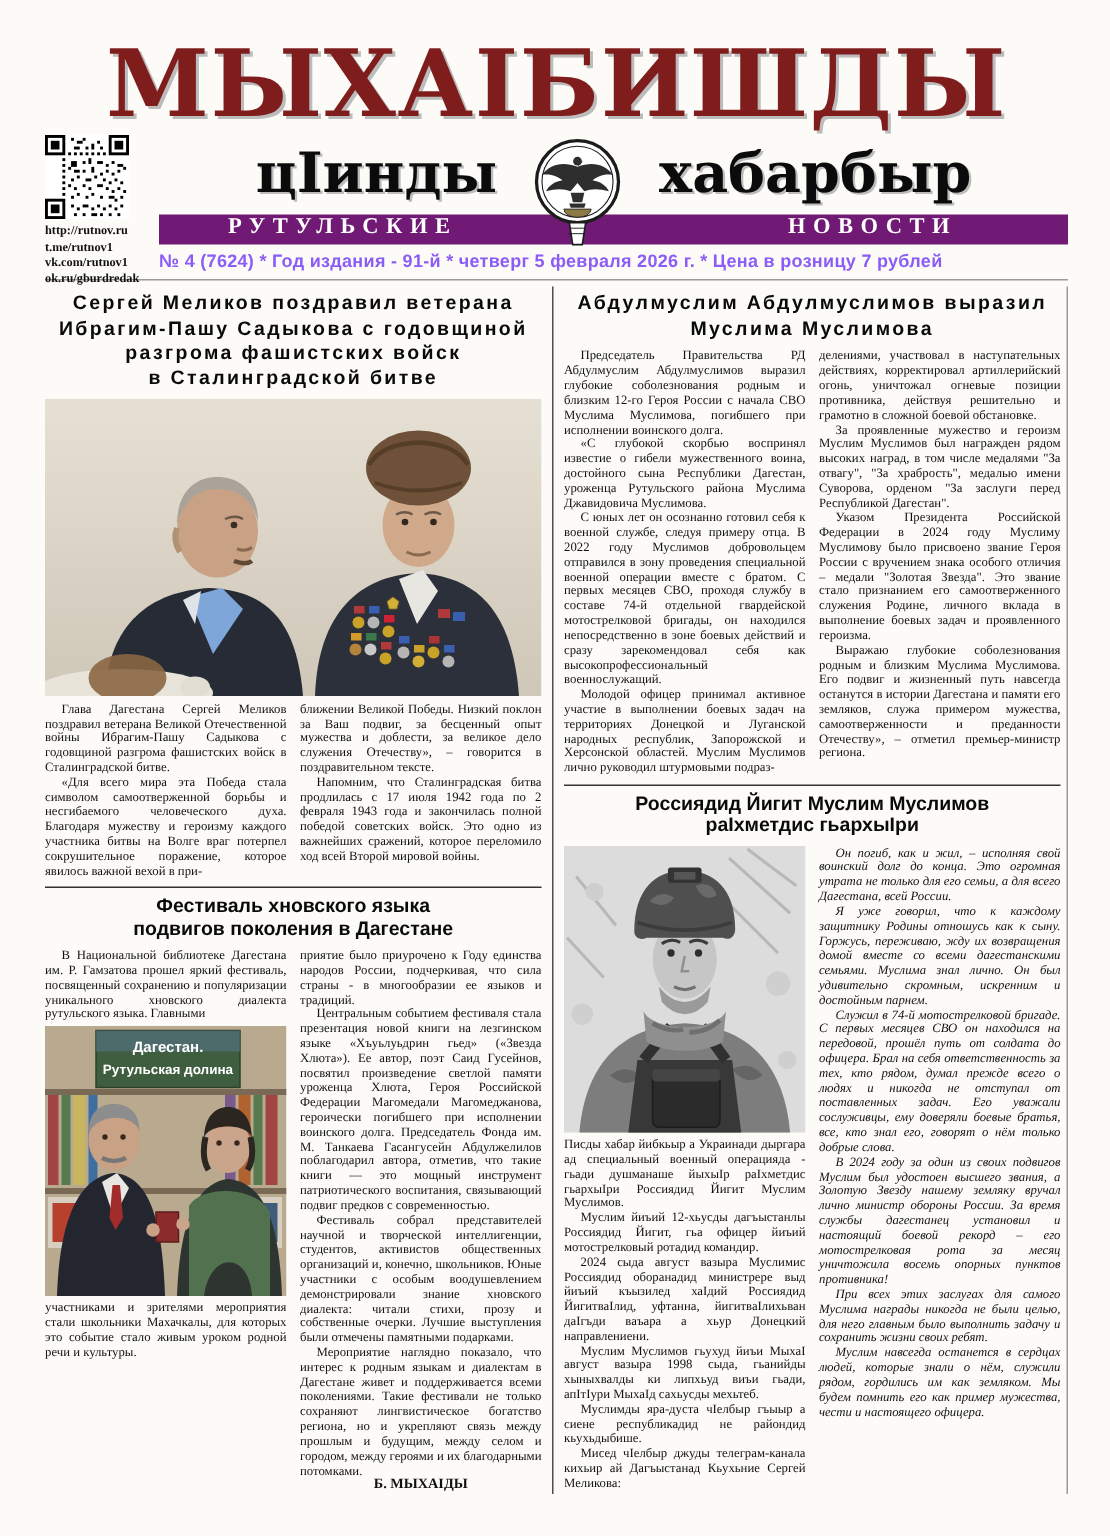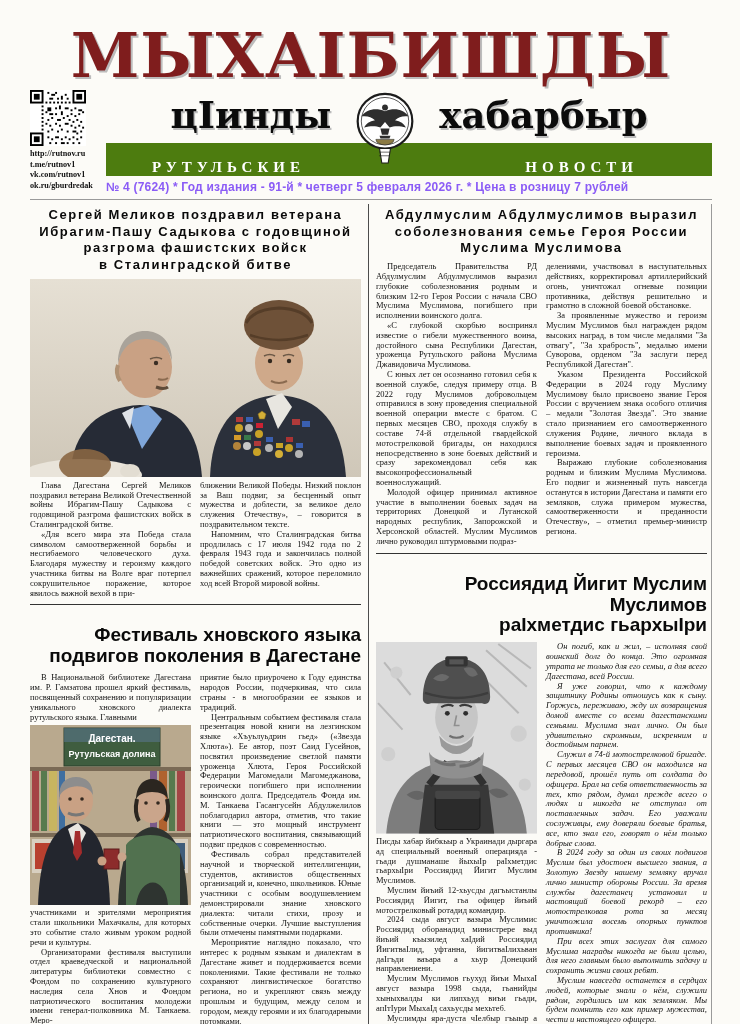--- a/index.html
+++ b/index.html
@@ -15,39 +15,39 @@
                 font-size:62px; line-height:1.02; letter-spacing:1px; color:#7f1d1d;
                 text-shadow:2px 2px 0 #bcbcbc; }
   .qr-block { position:absolute; left:0; top:66px; width:72px; }
   .qr { width:56px; height:56px; display:block; }
   .links { margin-top:3px; font-weight:700; font-size:8.2px; line-height:1.28; white-space:nowrap; }
   .mast-sub { margin-left:76px; display:flex; justify-content:center; align-items:center;
               gap:24px; height:56px; position:relative; }
   .sub-word { font-family:"DejaVu Serif", serif; font-weight:700; font-size:37px; color:#0b0b0b;
               text-shadow:1.5px 1.5px 0 #bcbcbc; }
   .emblem { width:60px; height:82px; margin-bottom:-36px; position:relative; z-index:3; }
-  .mast-banner { margin-left:76px; height:33px; background:#4d7c0f; display:flex; align-items:flex-end;
+  .mast-banner { margin-left:76px; height:20px; background:#701a75; display:flex; align-items:flex-start;
                  justify-content:space-between; padding:0 74px 0 46px; position:relative; z-index:1; }
   .banner-word { color:#fff; font-family:"Liberation Serif", serif; font-weight:700;
                  font-size:15px; letter-spacing:5px; }
   .mast-info { margin-left:76px; margin-top:4px; font-family:"Liberation Sans", sans-serif;
                font-weight:700; font-size:12px; letter-spacing:0.2px; white-space:nowrap; color:#8b5cf6; }
   .top-rule { border-top:1.5px solid #9a9a9a; margin-top:5px; }
 
   
   .content { display:flex; margin-top:4px; align-items:stretch; }
   .half { flex:1; min-width:0; }
   .half.left  { padding-right:7px; }
   .vrule { width:1px; background:#4c4c4c; }
   .half.right { padding-left:7px; border-right:1px solid #9a9a9a; padding-right:4px; }
 
   .hl-spaced { font-family:"Liberation Sans", sans-serif; font-weight:700; font-size:13px;
                line-height:1.28; letter-spacing:1.6px; text-align:center; margin:3px 0 5px; color:#0a0a0a; }
-  .hl-big { font-family:"Liberation Sans", sans-serif; font-weight:700; font-size:19px;
-            line-height:1.1; text-align:right; margin:20px 0 6px; color:#0a0a0a; }
+  .hl-big { font-family:"Liberation Sans", sans-serif; font-weight:700; font-size:13px;
+            line-height:1.1; text-align:center; margin:5px 0 6px; color:#0a0a0a; }
 
   .cols { display:flex; gap:9px; }
   .col { flex:1; min-width:0; font-size:8.5px; line-height:1.155; text-align:justify; }
   .col p { margin:0; text-indent:11px; }
   .col p.noind { text-indent:0; }
   .italic p { font-style:italic; }
 
   .photo-full { width:100%; display:block; margin:1px 0 4px; }
   .photo-col  { width:100%; display:block; margin:0 0 3px; }
   .art-sep { border-top:1px solid #333; margin-top:6px; }
@@ -334,41 +334,39 @@
                 <path d="M107 74 q-3 14 2 22 M137 74 q3 14 -2 22" stroke="#2b2620" stroke-width="4" fill="none"></path>
                 <circle cx="116" cy="78" r="1.8" fill="#33281f"></circle>
                   <circle cx="128" cy="78" r="1.8" fill="#33281f"></circle>
 
                 <rect x="74" y="124" width="15" height="20" fill="#8c2b2b" stroke="#5e1d1d"></rect>
                 <circle cx="72" cy="136" r="4.5" fill="#c9a184"></circle>
                   <circle cx="92" cy="132" r="4.5" fill="#caa58b"></circle>
               </svg>
 
               <p class="noind">участниками и зрителями мероприятия стали школьники Махачкалы, для которых это событие стало живым уроком родной речи и культуры.</p>
-              <p>Организаторами фестиваля выступили отдел краеведческой и национальной литературы библиотеки совместно с Фондом по сохранению культурного наследия села Хнов и Фондом патриотического воспитания молодежи имени генерал-полковника М. Танкаева. Меро-</p>
             </div>
             <div class="col">
               <p class="noind">приятие было приурочено к Году единства народов России, подчеркивая, что сила страны - в многообразии ее языков и традиций.</p>
               <p>Центральным событием фестиваля стала презентация новой книги на лезгинском языке «Хъуьлуьдрин гьед» («Звезда Хлюта»). Ее автор, поэт Саид Гусейнов, посвятил произведение светлой памяти уроженца Хлюта, Героя Российской Федерации Магомедали Магомеджанова, героически погибшего при исполнении воинского долга. Председатель Фонда им. М. Танкаева Гасангусейн Абдулжелилов поблагодарил автора, отметив, что такие книги — это мощный инструмент патриотического воспитания, связывающий подвиг предков с современностью.</p>
               <p>Фестиваль собрал представителей научной и творческой интеллигенции, студентов, активистов общественных организаций и, конечно, школьников. Юные участники с особым воодушевлением демонстрировали знание хновского диалекта: читали стихи, прозу и собственные очерки. Лучшие выступления были отмечены памятными подарками.</p>
               <p>Мероприятие наглядно показало, что интерес к родным языкам и диалектам в Дагестане живет и поддерживается всеми поколениями. Такие фестивали не только сохраняют лингвистическое богатство региона, но и укрепляют связь между прошлым и будущим, между селом и городом, между героями и их благодарными потомками.</p>
               <p class="sig-right">Б. МЫХАIДЫ</p>
             </div>
           </div>
         </article>
       </section>
 
       <div class="vrule"></div>
 
       <section class="half right">
 
         <article>
           <h2 class="hl-spaced">
             <div>Абдулмуслим Абдулмуслимов выразил</div>
-            <div>соболезнования семье Героя России</div>
             <div>Муслима Муслимова</div>
           </h2>
           <div class="cols">
             <div class="col">
               <p>Председатель Правительства РД Абдулмуслим Абдулмуслимов выразил глубокие соболезнования родным и близким 12-го Героя России с начала СВО Муслима Муслимова, погибшего при исполнении воинского долга.</p>
               <p>«С глубокой скорбью воспринял известие о гибели мужественного воина, достойного сына Республики Дагестан, уроженца Рутульского района Муслима Джавидовича Муслимова.</p>
               <p>С юных лет он осознанно готовил себя к военной службе, следуя примеру отца. В 2022 году Муслимов добровольцем отправился в зону проведения специальной военной операции вместе с братом. С первых месяцев СВО, проходя службу в составе 74-й отдельной гвардейской мотострелковой бригады, он находился непосредственно в зоне боевых действий и сразу зарекомендовал себя как высокопрофессиональный военнослужащий.</p>
               <p>Молодой офицер принимал активное участие в выполнении боевых задач на территориях Донецкой и Луганской народных республик, Запорожской и Херсонской областей. Муслим Муслимов лично руководил штурмовыми подраз-</p>
             </div>
             <div class="col">

